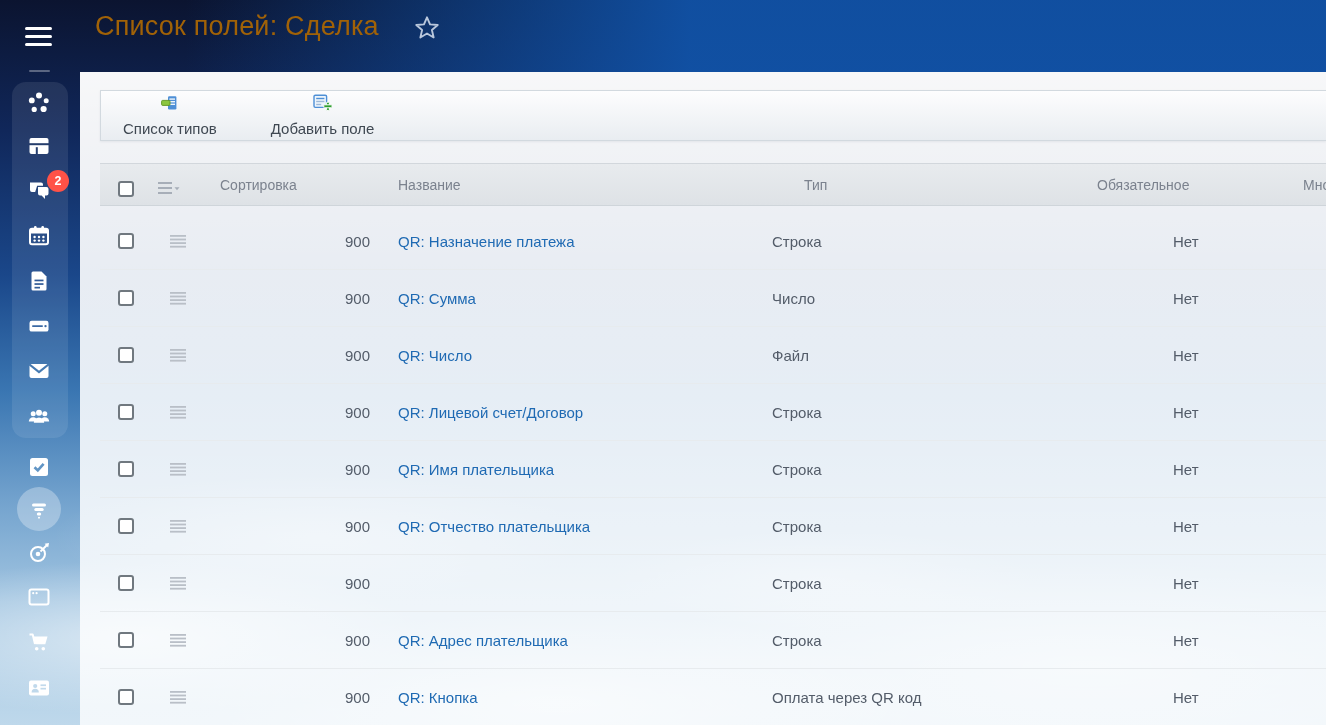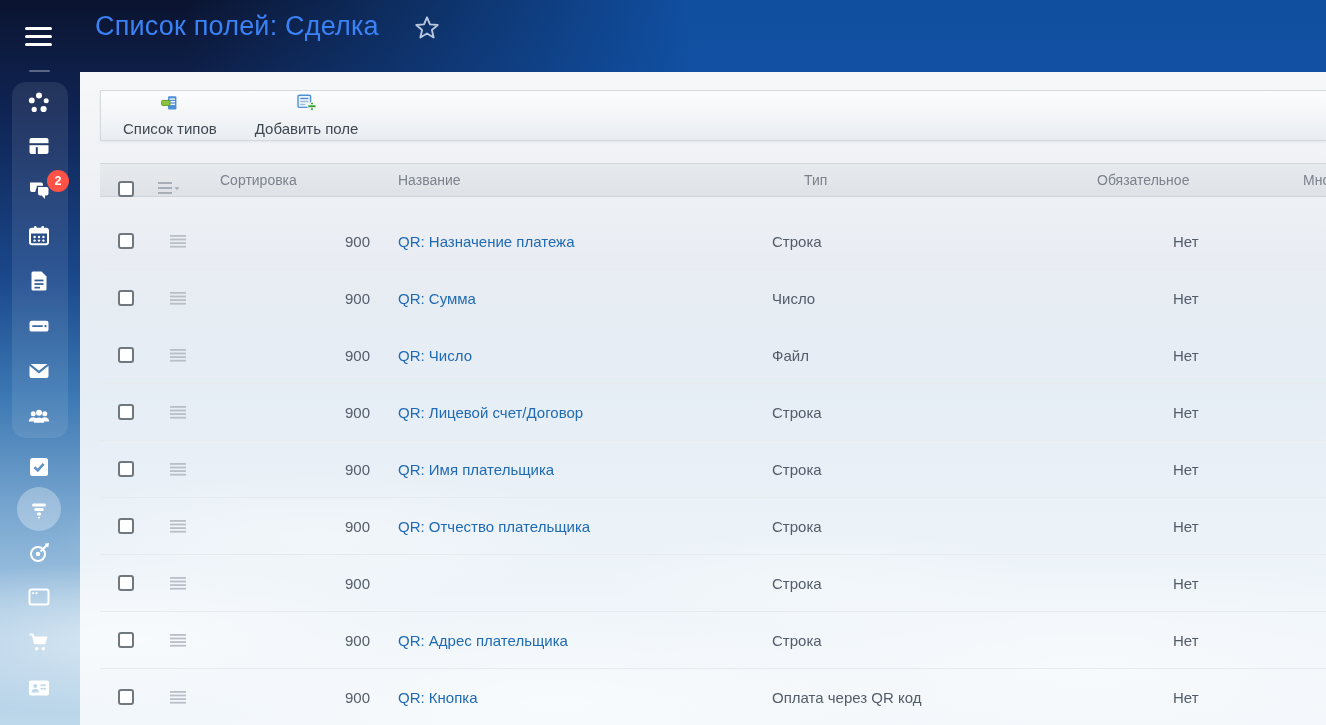--- a/index.html
+++ b/index.html
@@ -10,43 +10,43 @@
     background:
       radial-gradient(ellipse 420px 110px at 10% 88%, rgba(255,255,255,.55), rgba(255,255,255,0) 70%),
       radial-gradient(ellipse 520px 130px at 42% 97%, rgba(255,255,255,.5), rgba(255,255,255,0) 70%),
       radial-gradient(ellipse 380px 90px at 24% 74%, rgba(255,255,255,.3), rgba(255,255,255,0) 70%),
       radial-gradient(ellipse 640px 150px at 82% 92%, rgba(255,255,255,.45), rgba(255,255,255,0) 70%),
       radial-gradient(ellipse 300px 70px at 62% 80%, rgba(255,255,255,.25), rgba(255,255,255,0) 70%),
       linear-gradient(90deg, rgba(16,70,150,0) 14%, rgba(17,85,172,.9) 52%) 0 0 / 100% 72px no-repeat,
       linear-gradient(180deg, #0b1430 0%, #10275a 18%, #1a478a 38%, #3a76b2 54%, #76a5cf 70%, #a2c5e1 83%, #bed8eb 100%);
   }
   
-  .page-title{ position:absolute; left:95px; top:11px; font-size:27px; color:#3b82f6; letter-spacing:.2px; }
+  .page-title{ position:absolute; left:95px; top:11px; font-size:27px; color:#a16207; letter-spacing:.2px; }
   .fav-star{ position:absolute; left:413px; top:14px; width:28px; height:28px; cursor:pointer; }
   .burger{ position:absolute; left:25px; top:27px; width:27px; height:21px; cursor:pointer; }
   .burger i{ display:block; height:3.4px; border-radius:2px; background:#fff; margin-bottom:4.6px; }
   .sb-divider{ position:absolute; left:29px; top:70px; width:21px; height:2.4px; border-radius:2px; background:rgba(255,255,255,.32); }
   
   .sb-panel{ position:absolute; left:12px; top:82px; width:56px; height:356px; border-radius:14px; background:rgba(255,255,255,.09); }
   .sb-item{ position:absolute; left:17px; width:44px; height:44px; display:flex; align-items:center; justify-content:center; cursor:pointer; }
   .sb-item svg{ display:block; }
   .sb-active{ position:absolute; left:17px; top:487px; width:44px; height:44px; border-radius:50%; background:rgba(255,255,255,.3); }
   .sb-badge{ position:absolute; left:47px; top:170px; width:22px; height:22px; border-radius:50%; background:#ff5247;
     color:#fff; font-size:12.5px; font-weight:bold; text-align:center; line-height:22px; z-index:3; }
   
   .content{ position:absolute; left:80px; top:72px; right:0; bottom:0;
     background:linear-gradient(180deg, rgba(255,255,255,.97) 0%, rgba(255,255,255,.9) 30%, rgba(255,255,255,.8) 100%); }
   .toolbar{ position:absolute; left:20px; top:18px; right:0; height:51px;
     background:linear-gradient(#fdfdfe,#e9edf1); border:1px solid #d2d9df; border-right:none;
     box-shadow:0 1px 2px rgba(50,70,90,.08); display:flex; align-items:center; }
   .tb-btn{ display:flex; align-items:center; gap:9px; margin-left:22px; cursor:pointer;flex-direction:column; }
-  .tb-btn + .tb-btn{ margin-left:38px; }
+  .tb-btn + .tb-btn{ margin-left:54px; }
   .tb-label{ font-size:15px; color:#3f4852; }
   
-  .grid-head{ position:absolute; left:20px; top:91px; right:0; height:34px;
+  .grid-head{ position:absolute; left:20px; top:91px; right:0; height:43px;
     background:linear-gradient(#e8ebee,#dee2e6); border-top:1px solid #d2d7dc; border-bottom:1px solid #cfd5da; }
   .grid-head .lbl{ position:absolute; top:0; height:100%; display:flex; align-items:center;
     font-size:14px; color:#7b828e; white-space:nowrap; cursor:pointer; }
   .h-sort{ left:120px; } .h-name{ left:298px; } .h-type{ left:672px;margin-left:32px; } .h-req{ left:997px; } .h-mult{ left:1203px; }
   .chk{ position:absolute; width:16px; height:16px; background:rgba(255,255,255,.97);
     border:2px solid #70787f; border-radius:3px; cursor:pointer; }
   .head-chk{ left:18px; top:17px; }
   .head-set{ position:absolute; left:57px; top:16px; width:24px; height:18px; cursor:pointer; }
   .rows{ position:absolute; left:20px; top:141px; right:0; bottom:0; overflow:hidden; }
   .row{ position:relative; height:57px; border-bottom:1px solid #e7ebee; }

